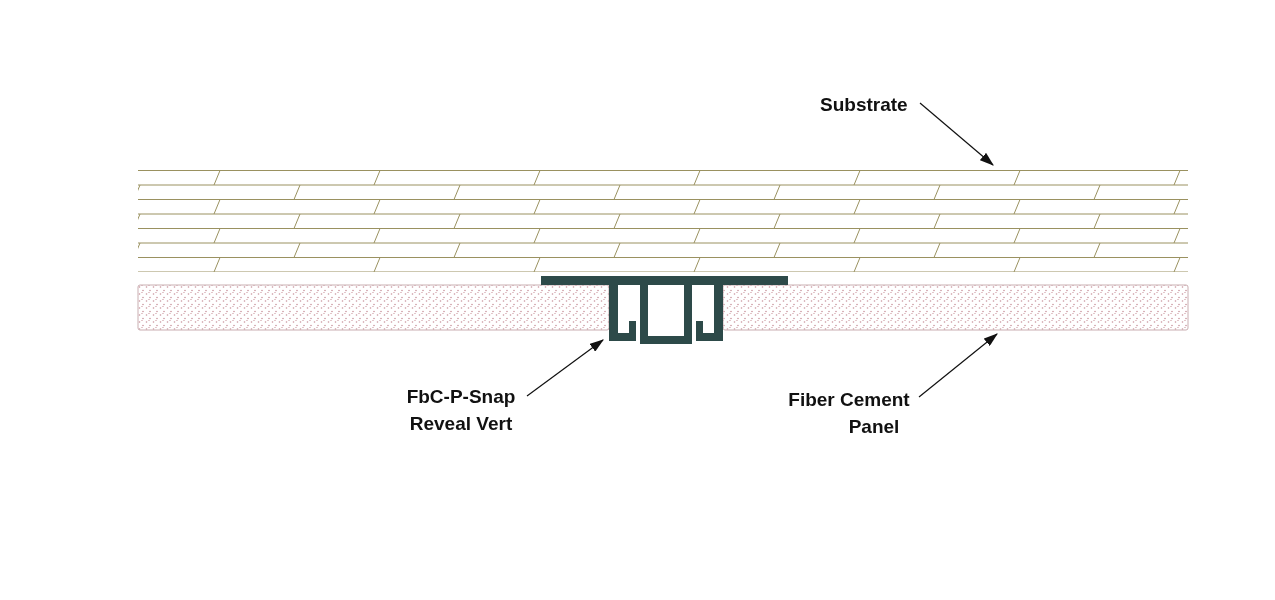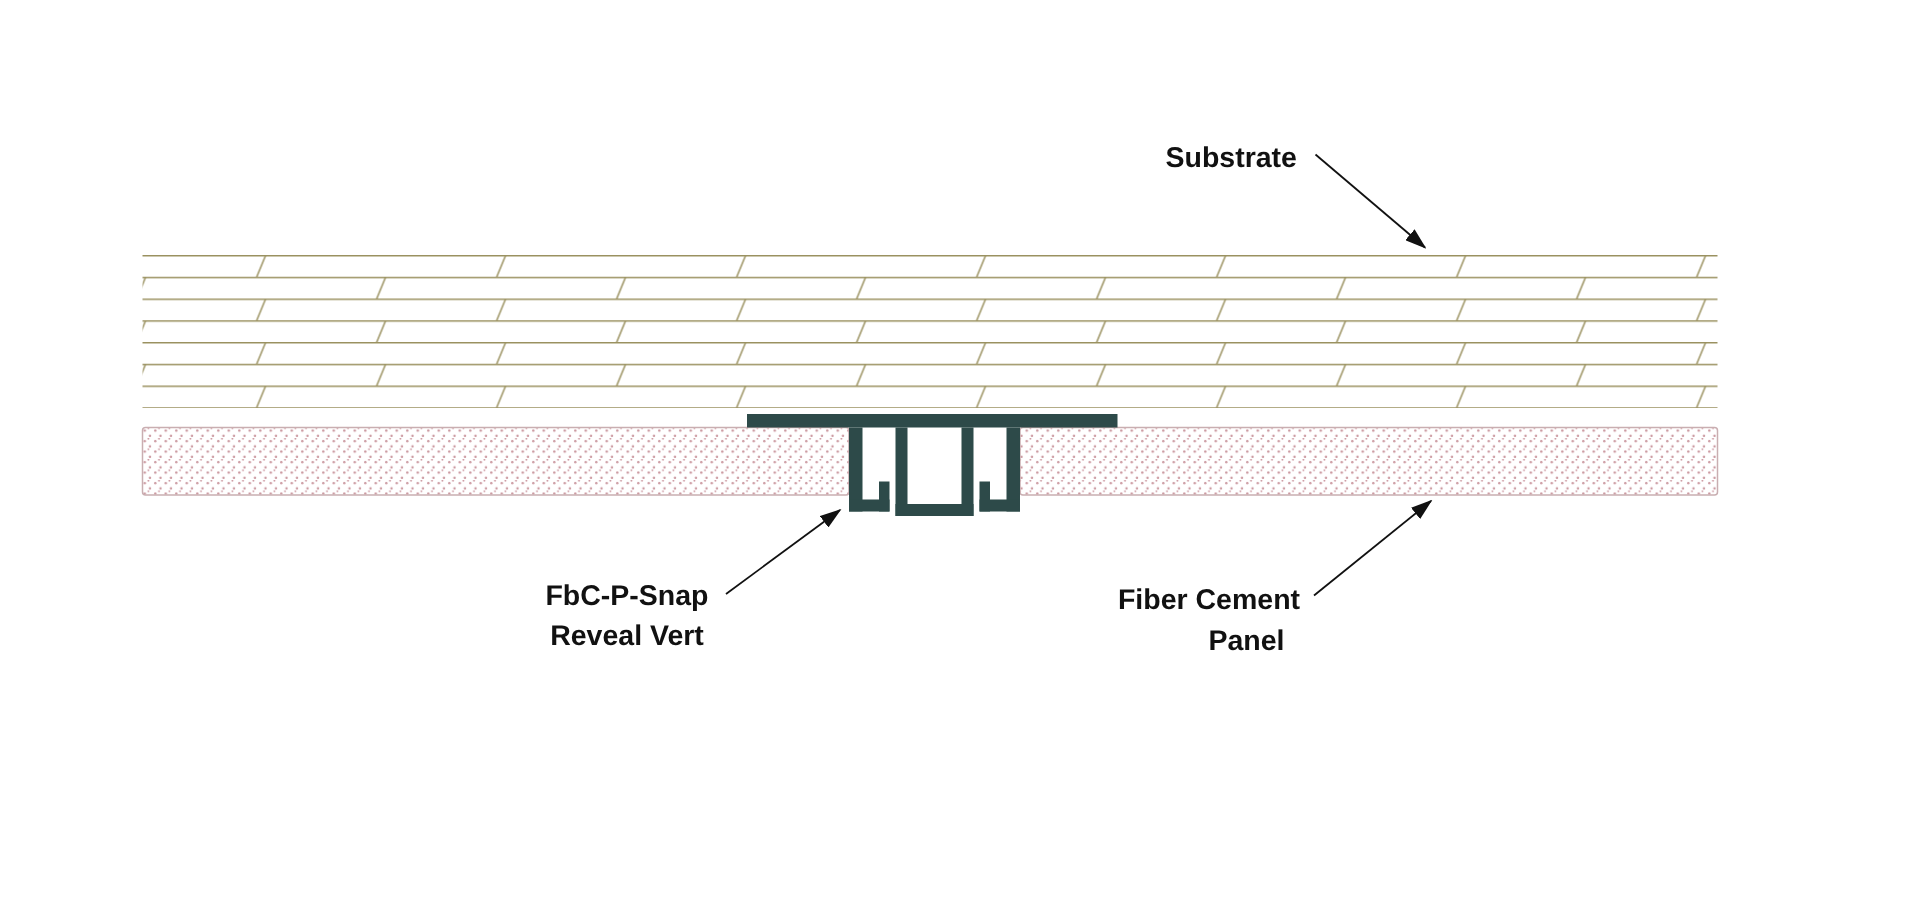--- a/index.html
+++ b/index.html
@@ -9,20 +9,21 @@
     width: 1275px;
     height: 600px;
     overflow: hidden;
     font-family: "Liberation Sans", sans-serif;
   }
   .drawing-wrap {
     position: relative;
     width: 1058px;
     height: 600px;
     background: #0ea5e9;
+    margin-left: 43px;
   }
   svg text {
     font-family: "Liberation Sans", sans-serif;
     font-weight: bold;
     font-size: 19px;
   }
 </style>
 </head>
 <body>
 

